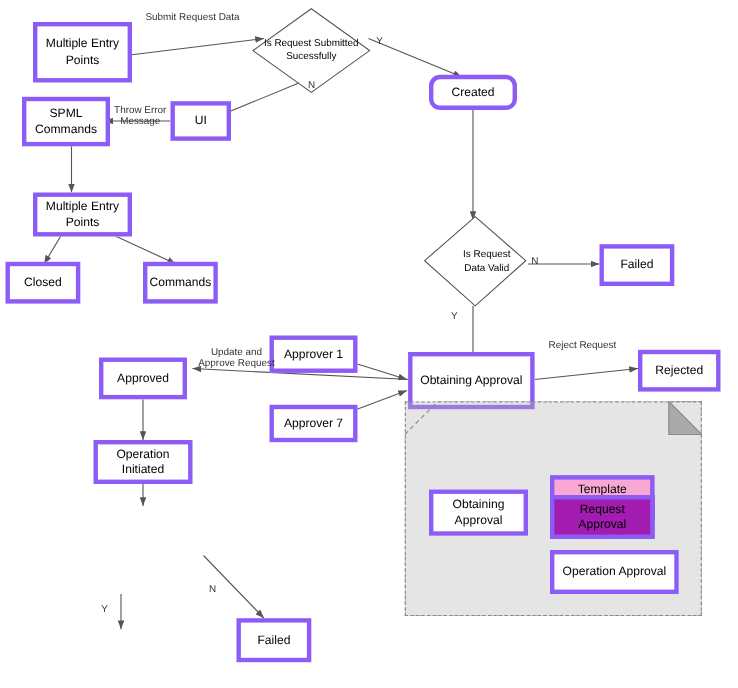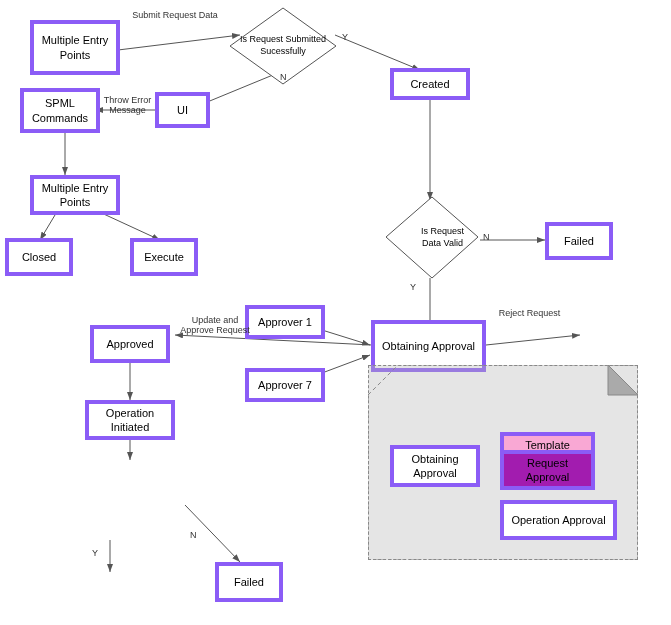--- a/index.html
+++ b/index.html
@@ -152,34 +152,34 @@
   </div>
 
   <div class="box" style="left:155px; top:92px; width:55px; height:36px;">
     <span>UI</span>
   </div>
 
   <div class="label" style="left:100px; top:95px; width:55px;">
     <span>Throw Error Message</span>
   </div>
 
-  <div class="box" style="left:390px; top:68px; width:80px; height:32px;">
+  <div class="box" style="left:390px; top:68px; width:80px; height:32px;border-radius:10px;">
     <span>Created</span>
   </div>
 
   <div class="box" style="left:30px; top:175px; width:90px; height:40px;">
     <span>Multiple Entry Points</span>
   </div>
 
   <div class="box" style="left:5px; top:238px; width:68px; height:38px;">
     <span>Closed</span>
   </div>
 
   <div class="box" style="left:130px; top:238px; width:68px; height:38px;">
-    <span>Execute</span>
+    <span>Commands</span>
   </div>
 
   <div class="diamond" style="left:385px; top:195px; width:95px; height:85px;">
     <svg width="95" height="85">
       <polygon points="47,2 93,42 47,83 1,42" fill="white" stroke="#555" stroke-width="1"></polygon>
     </svg>
     <div class="diamond-text">
       <span style="font-size:9px;margin-left:20px;">Is Request Data Valid</span>
     </div>
   </div>
@@ -201,20 +201,23 @@
   </div>
 
   <div class="box" style="left:245px; top:368px; width:80px; height:34px;">
     <span>Approver 7</span>
   </div>
 
   <div class="box" style="left:371px; top:320px; width:115px; height:52px;">
     <span>Obtaining Approval</span>
   </div>
 
+  <div class="box" style="left:580px; top:318px; width:75px; height:38px;">
+    <span>Rejected</span>
+  </div>
 
   <div class="label" style="left:492px; top:308px; width:75px;">
     <span>Reject Request</span>
   </div>
 
   <div class="label" style="left:175px; top:315px; width:80px; text-align:center;">
     <span>Update and Approve Request</span>
   </div>
 
   <div class="box" style="left:90px; top:325px; width:80px; height:38px;">

